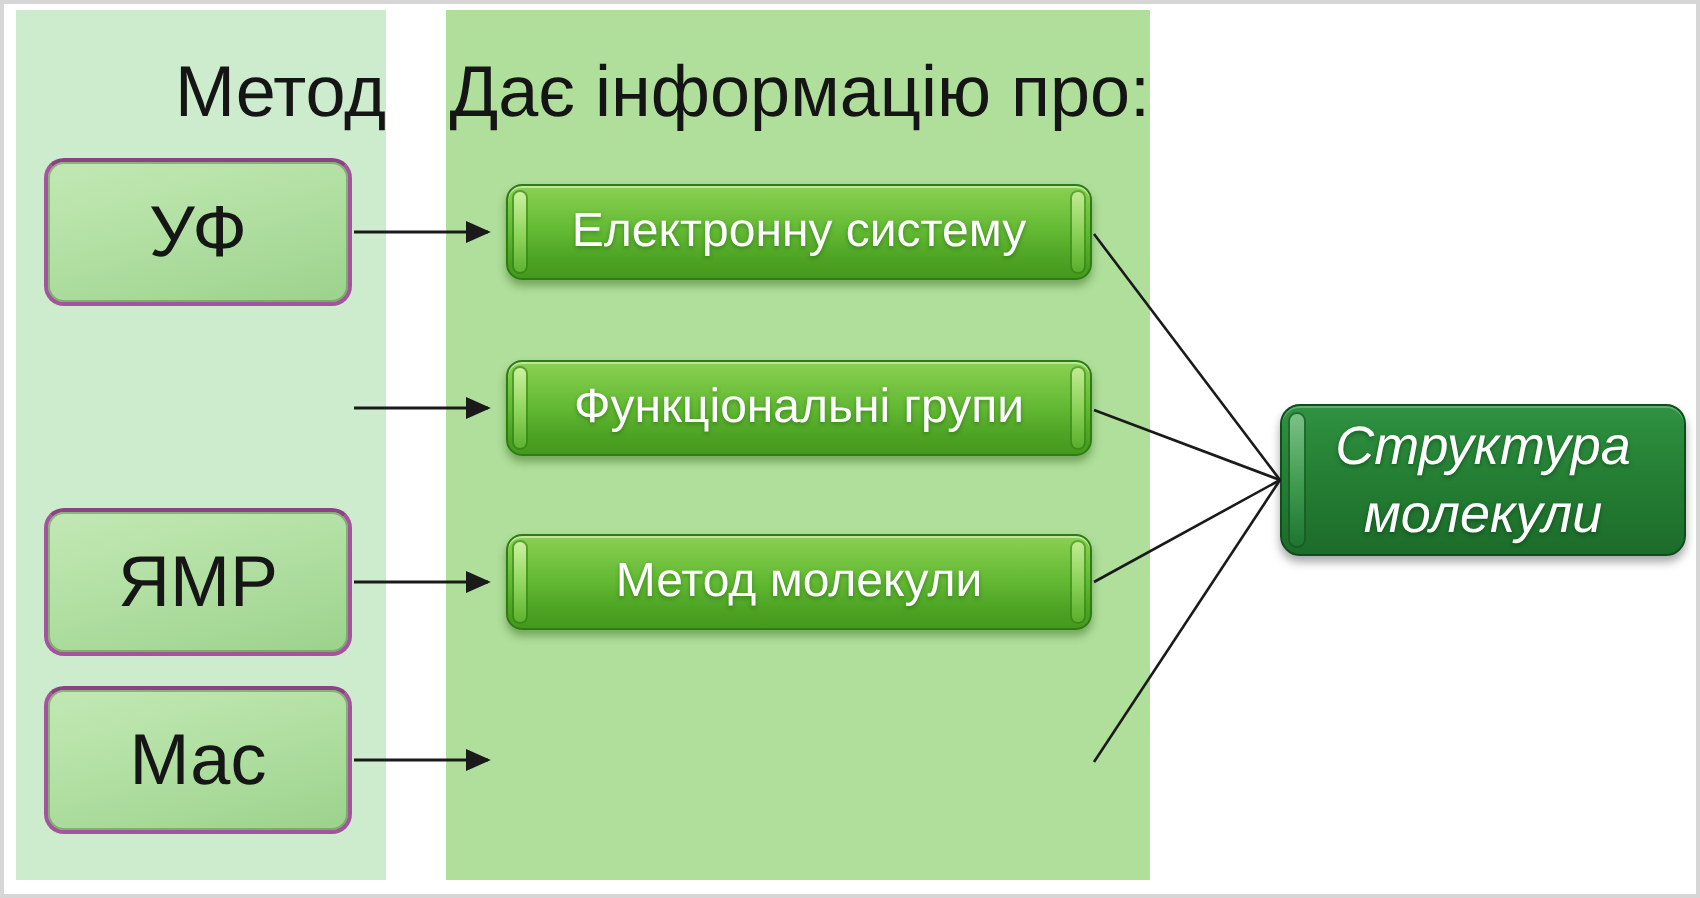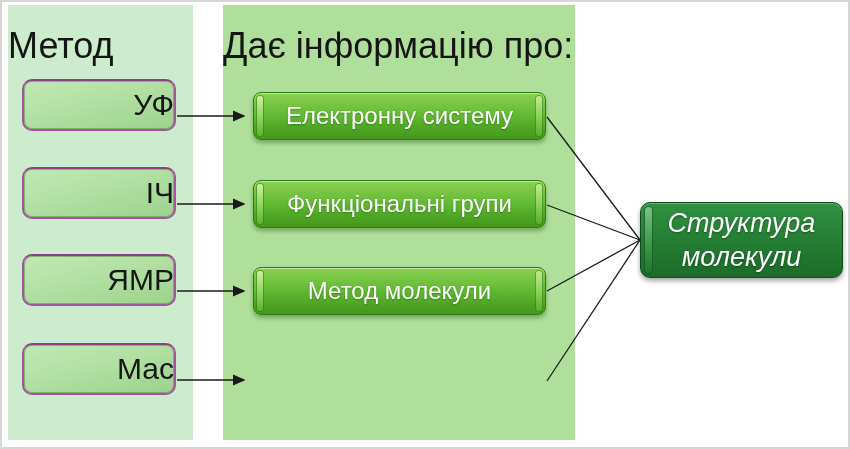--- a/index.html
+++ b/index.html
@@ -19,39 +19,39 @@
     left: 8px; top: 5px; width: 185px; height: 435px;
     background: #cdeccd;
   }
   .panel-middle {
     left: 223px; top: 5px; width: 352px; height: 435px;
     background: #b0df9b;
   }
   .panel-title {
     position: absolute;
     top: 22px; left: 0; right: 0;
-    text-align: left;
+    text-align: right;
     font-size: 36px;
     line-height: 38px;
     color: #151515;
     white-space: nowrap;
   }
 
   
   .method-box {
     position: absolute;
-    left: 22px; width: 154px; height: 52px;
+    left: 22px; width: 154px; height: 74px;
     box-sizing: border-box;
     border: 2px solid #a4549e;
     border-top-color: #8a4383;
     border-radius: 10px;
     background: linear-gradient(165deg, #c2e8b4 0%, #b2e0a3 45%, #9cd28c 100%);
     box-shadow: inset 0 0 0 1px rgba(90, 140, 75, 0.55);
-    display: flex; align-items: center; justify-content: flex-end;
-    font-size: 30px;
+    display: flex; align-items: center; justify-content: center;
+    font-size: 36px;
     color: #161616;
   }
   .method-box.pos1 { top: 79px; }
   .method-box.pos2 { top: 167px; }
   .method-box.pos3 { top: 254px; }
   .method-box.pos4 { top: 343px; }
 
   
   .info-btn {
     position: absolute;
@@ -120,23 +120,20 @@
 
 <div class="canvas">
 
   <div class="panel panel-left">
     <div class="panel-title">Метод</div>
   </div>
 
   <div class="method-box pos1">
     <span>УФ</span>
   </div>
-  <div class="method-box pos2">
-    <span>ІЧ</span>
-  </div>
   <div class="method-box pos4">
     <span>Мас</span>
   </div>
   <div class="method-box pos3">
     <span>ЯМР</span>
   </div>
 
   <div class="panel panel-middle">
     <div class="panel-title">Дає інформацію про:</div>
   </div>

